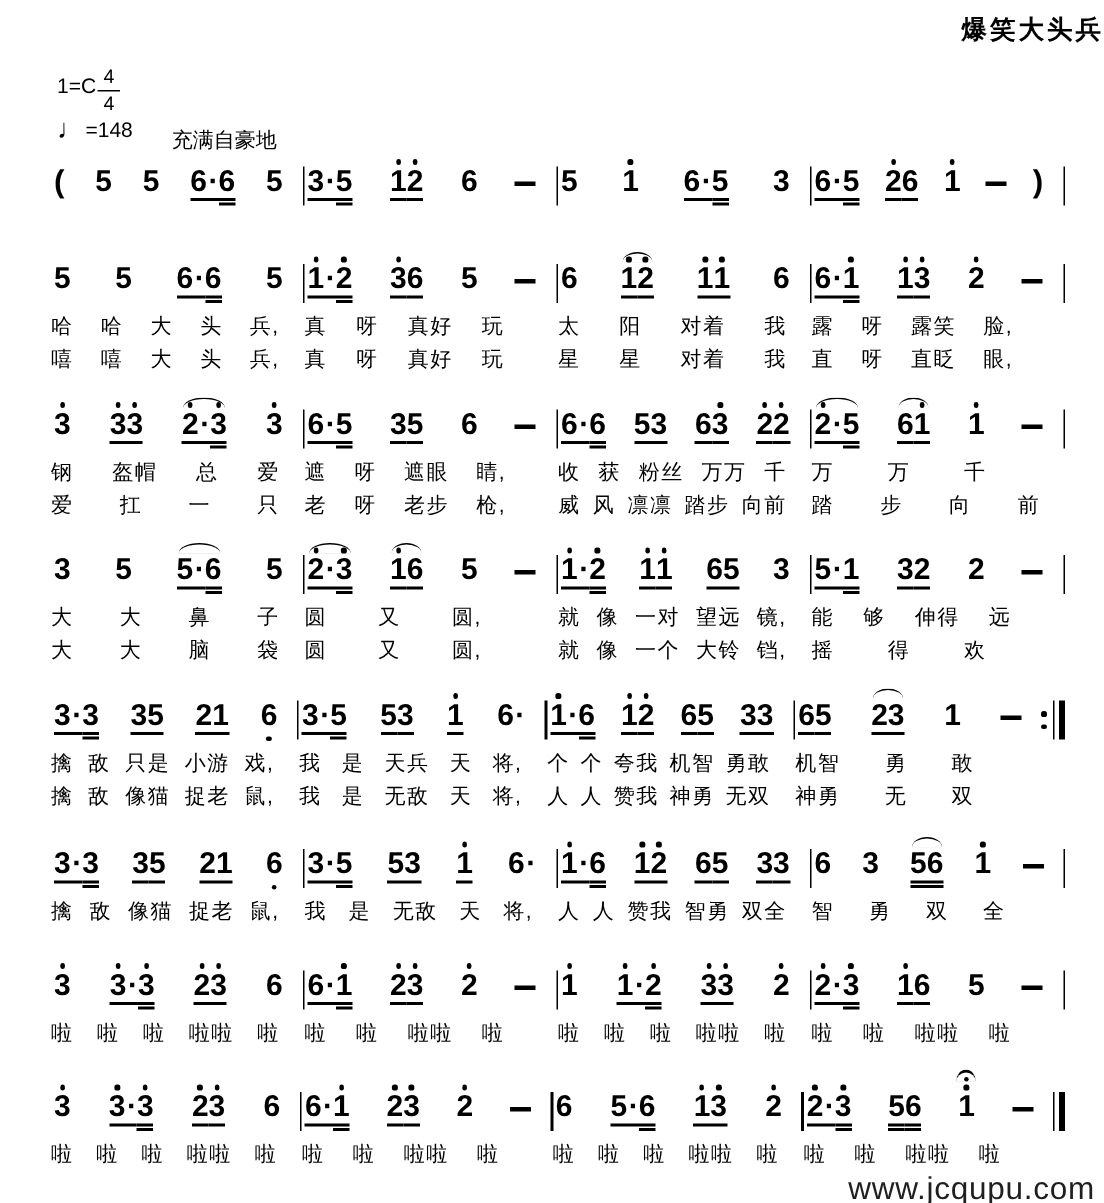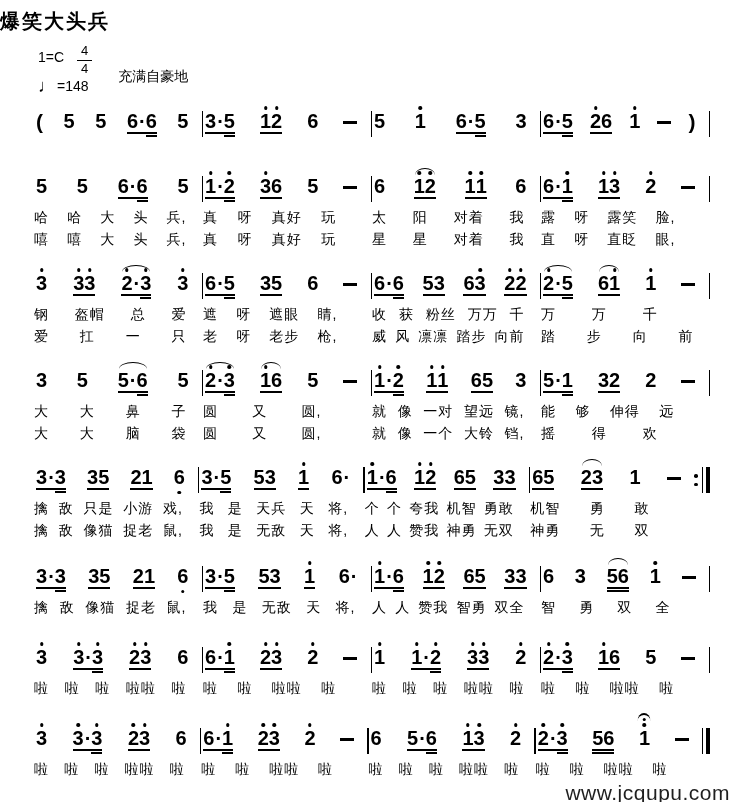--- a/index.html
+++ b/index.html
@@ -5,42 +5,42 @@
   * { margin:0; padding:0; box-sizing:border-box; }
   html,body { width:736px; }
   body {
     height:802px;
     background:#ffffff;
     color:#000;
     font-family:"Liberation Sans","DejaVu Sans",sans-serif;
     overflow:hidden;
   }
   .title {
-    text-align:left;
-    font-size:20px;
+    text-align:right;
+    font-size:17px;
     font-weight:bold;
     padding-top:8px;
     letter-spacing:2px;
     height:44px;
   }
   .header-row {
     display:flex;
     align-items:flex-start;
     padding:0 26px 0 38px;
     height:56px;
   }
   .key-block { font-size:14px; }
-  .key-line { display:flex; align-items:flex-start; gap:13px; }
+  .key-line { display:flex; align-items:flex-start; gap:1px; }
   .key-sig { padding-top:5px; }
   .frac { display:inline-flex; flex-direction:column; align-items:center; font-size:13px; line-height:1.15; }
   .frac .num { border-bottom:1px solid #000; padding:0 4px 1px; }
   .frac .den { padding-top:1px; }
   .tempo-line { margin-top:1px; font-size:14px; display:flex; align-items:center; }
   .tempo-glyph { font-size:18px; line-height:14px; margin-right:1px; }
-  .expression { font-size:14px; margin:24px 0 0 26px; }
+  .expression { font-size:14px; margin:41px 0 0 26px; }
   .credits { margin-left:auto; font-size:15px; line-height:1.55; padding-top:7px; }
   .score { padding:2px 26px 0 34px; }
   .score-line { display:flex; align-items:flex-start; }
   .score-line:nth-child(1) { margin-bottom:27px; }
   .score-line:nth-child(2),
   .score-line:nth-child(3),
   .score-line:nth-child(4) { margin-bottom:15px; }
   .score-line:nth-child(5) { margin-bottom:17px; }
   .score-line:nth-child(6),
   .score-line:nth-child(7) { margin-bottom:21px; }

